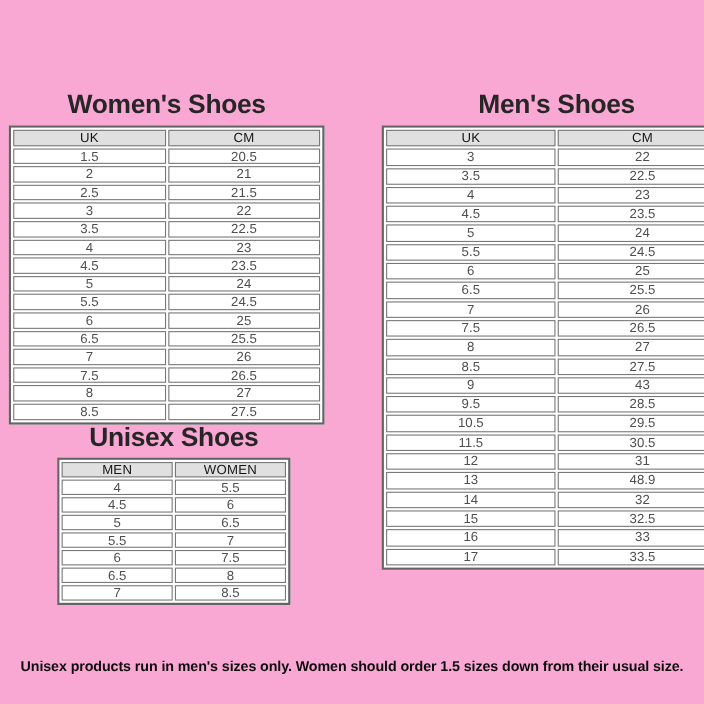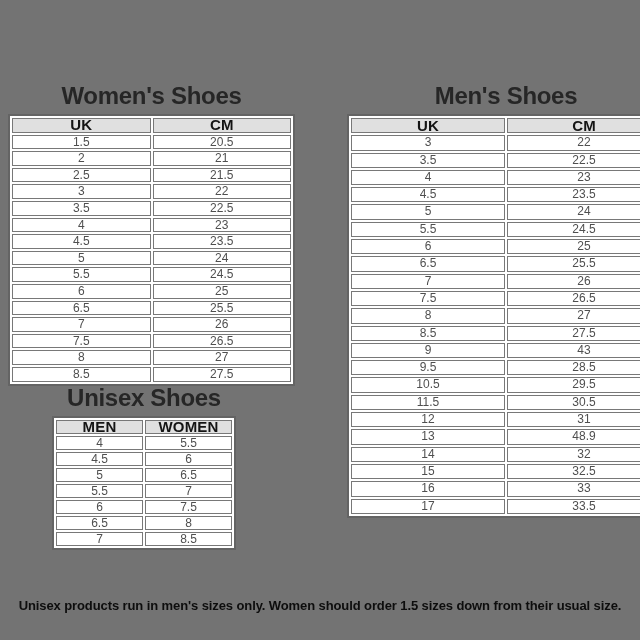--- a/index.html
+++ b/index.html
@@ -5,21 +5,21 @@
   html, body {
     margin: 0;
     padding: 0;
     background: #ffffff;
     font-family: "Liberation Sans", sans-serif;
   }
   #page {
     position: relative;
     width: 640px;
     height: 640px;
-    background: #737373;
+    background: #f9a8d4;
     overflow: hidden;
   }
   .size-block {
     position: absolute;
   }
   .size-block h2 {
     margin: 0 0 6px 0;
     font-size: 24px;
     line-height: 24px;
     font-weight: bold;
@@ -31,22 +31,22 @@
     width: 100%;
     table-layout: fixed;
     border-collapse: separate;
     border-spacing: 2px;
     border: 2px solid #646464;
     background: #ffffff;
   }
   table.size-table th {
     background: #e0e0e0;
     border: 1px solid #787878;
-    font-size: 15px;
-    font-weight: bold;
+    font-size: 12px;
+    font-weight: normal;
     color: #141414;
     text-align: center;
     vertical-align: middle;
     padding: 0;
     letter-spacing: 0.2px;
   }
   table.size-table td {
     background: #ffffff;
     border: 1px solid #787878;
     font-size: 12px;
@@ -56,21 +56,21 @@
     vertical-align: middle;
     padding: 0;
   }
   
   #womens-table th, #womens-table td { height: 12.6px; line-height: 12.6px; }
   #mens-table th,   #mens-table td   { height: 13.3px; line-height: 13.3px; }
   #unisex-table th, #unisex-table td { height: 12px;   line-height: 12px; margin-top: 41px; }
 
   #womens-block { left: 8px;   top: 84px;  width: 287px; }
   #mens-block   { left: 315px; top: 84px;  width: 318px; padding-left: 32px; }
-  #unisex-block { left: 52px;  top: 386px; width: 184px; border-radius: 20px; }
+  #unisex-block { left: 52px;  top: 386px; width: 212px; border-radius: 20px; }
 
   #footer-note {
     position: absolute;
     left: 0;
     right: 0;
     top: 598px;
     margin: 0;
     text-align: center;
     font-size: 13px;
     font-weight: bold;

